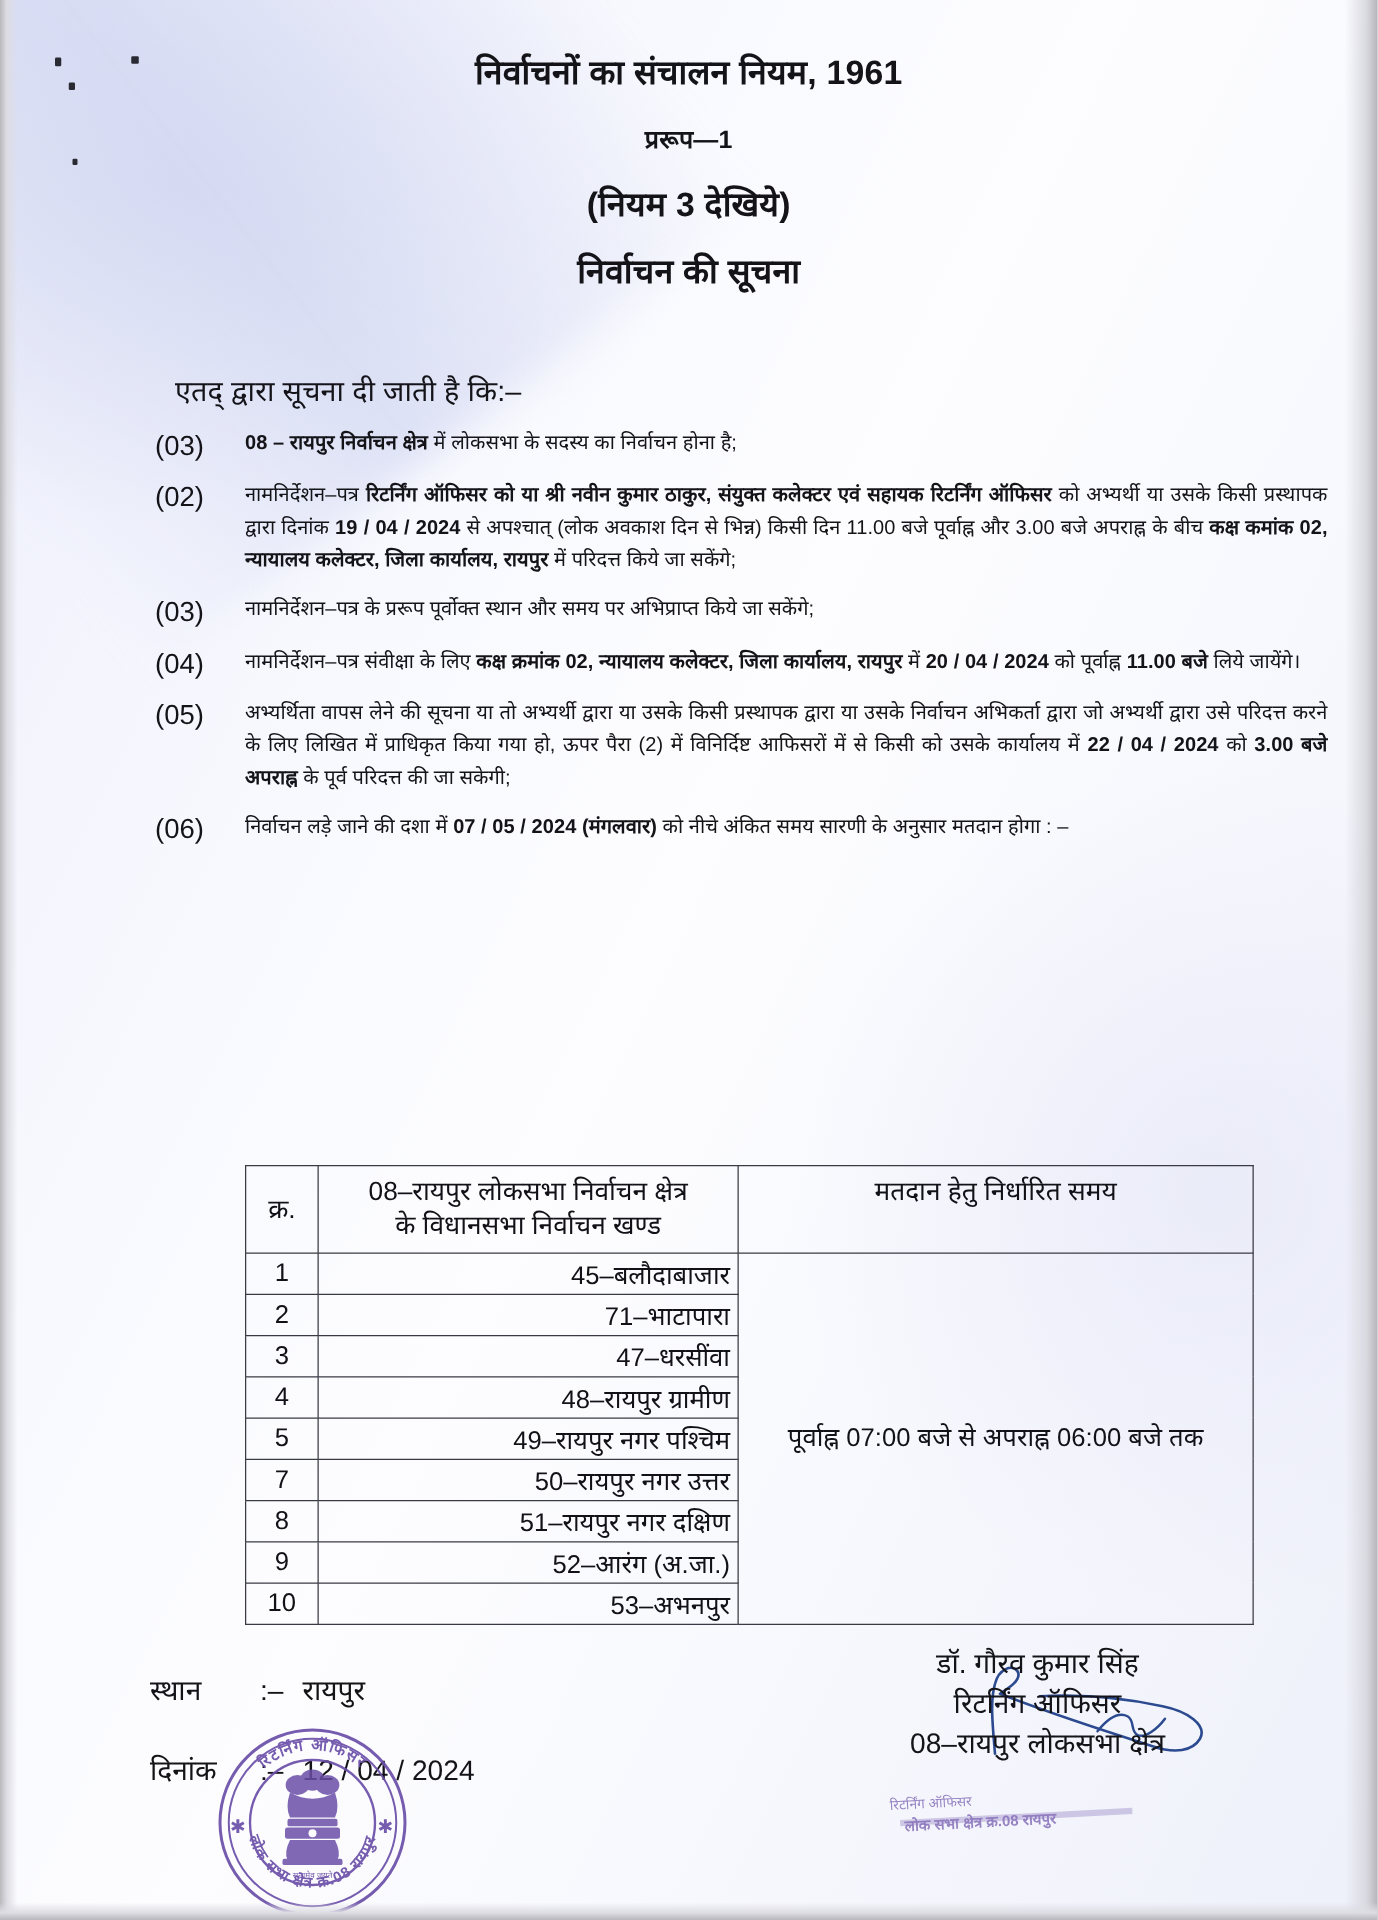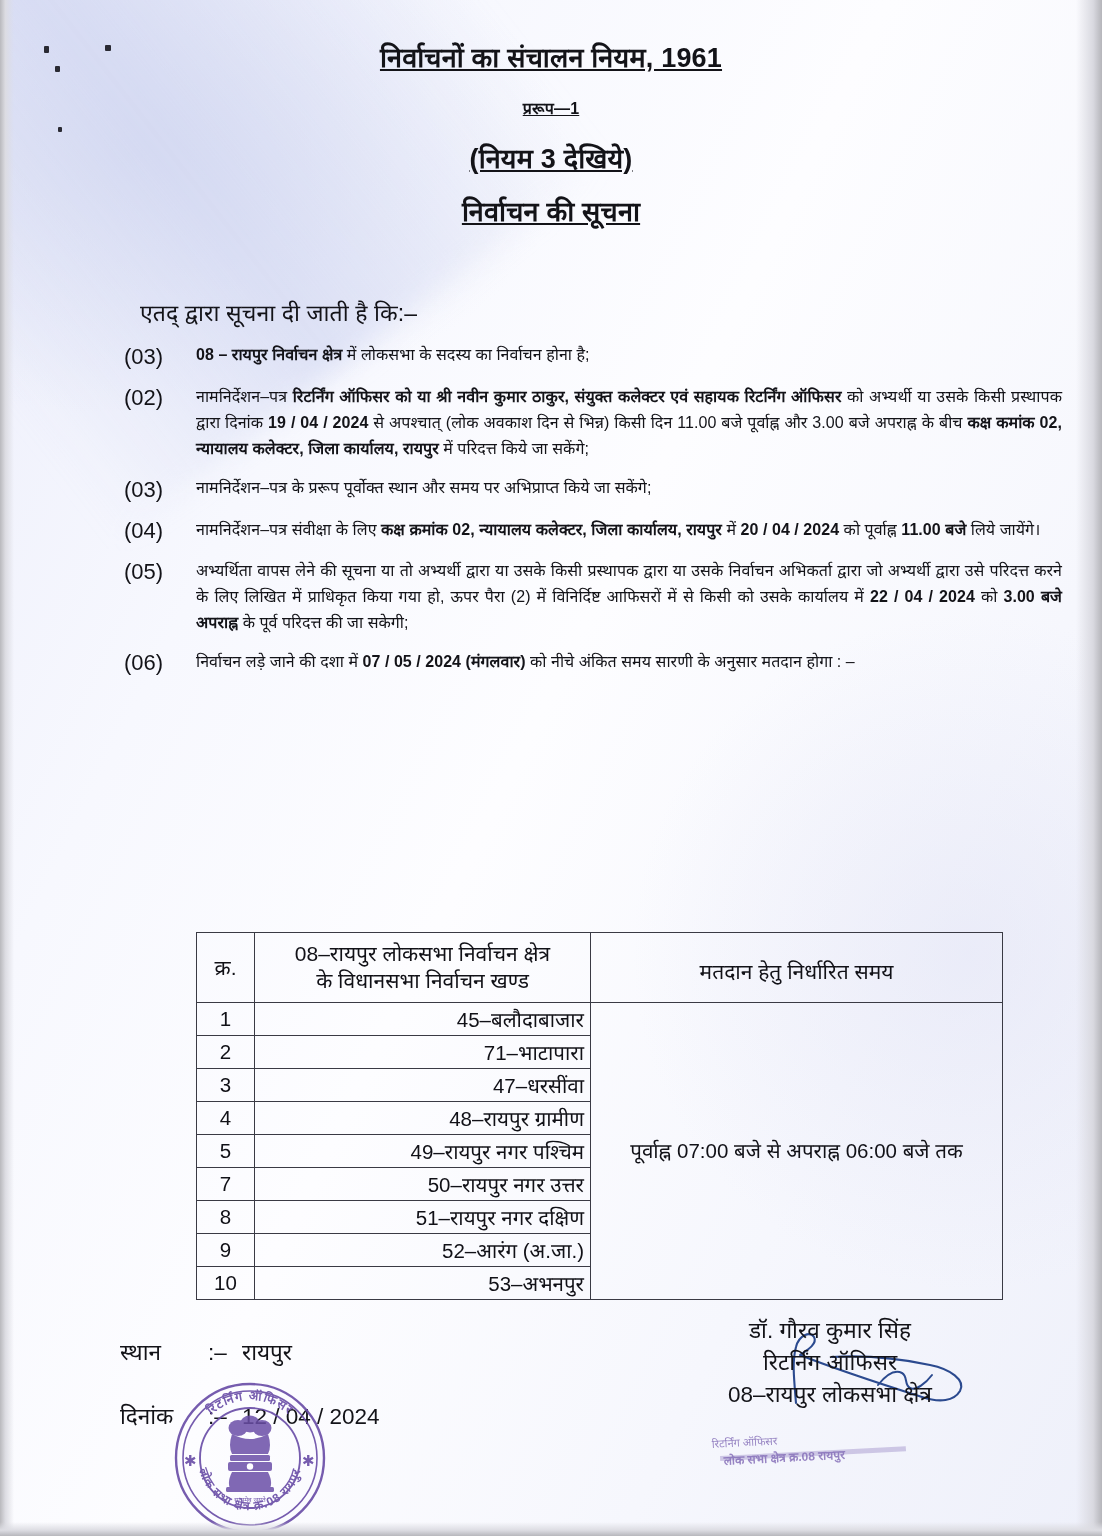--- a/index.html
+++ b/index.html
@@ -38,23 +38,23 @@
     width: 620px; height: 560px;
     transform: rotate(-38deg);
     background: linear-gradient(to right, rgba(200,206,236,0) 0%, rgba(198,205,238,0.50) 45%, rgba(200,206,236,0) 100%);
     filter: blur(14px);
     pointer-events: none;
   }
   .speck { position: absolute; background: #2a2a33; border-radius: 1px; pointer-events: none; }
 
   
   .titles { position: absolute; left: 0; right: 0; top: 38px; text-align: center; }
-  .t-line { font-weight: bold; letter-spacing: .2px; text-decoration: underline; }
+  .t-line { font-weight: bold; letter-spacing: .2px; }
   .t1 { font-size: 27px; margin-bottom: 22px; }
-  .t2 { font-size: 16px; margin-bottom: 20px; }
+  .t2 { font-size: 20px; margin-bottom: 20px; }
   .t3 { font-size: 27px; margin-bottom: 16px; }
   .t4 { font-size: 27px; }
 
   
   .intro {
     position: absolute; left: 140px; top: 296px;
     font-size: 23px; letter-spacing: .1px;
   }
   .clauses { position: absolute; left: 124px; top: 343px; width: 938px; }
   .clause { display: flex; align-items: flex-start; margin-bottom: 14px; }
@@ -192,21 +192,21 @@
           <col class="c-seg">
           <col class="c-time">
       </colgroup>
       <thead>
         <tr>
           <th>क्र.</th>
           <th>
             <div>08–रायपुर लोकसभा निर्वाचन क्षेत्र</div>
             <div>के विधानसभा निर्वाचन खण्ड</div>
           </th>
-          <th rowspan="10" style="vertical-align:top;padding-top:25px;">
+          <th rowspan="10" style="vertical-align:top;padding-top:7px;">
             <div>मतदान हेतु निर्धारित समय</div>
           </th>
         </tr>
       </thead>
       <tbody>
         <tr>
           <td class="sn">1</td>
           <td class="seg">45–बलौदाबाजार</td>
           <td class="time" rowspan="9">पूर्वाह्न 07:00 बजे से अपराह्न 06:00 बजे तक</td>
         </tr>

